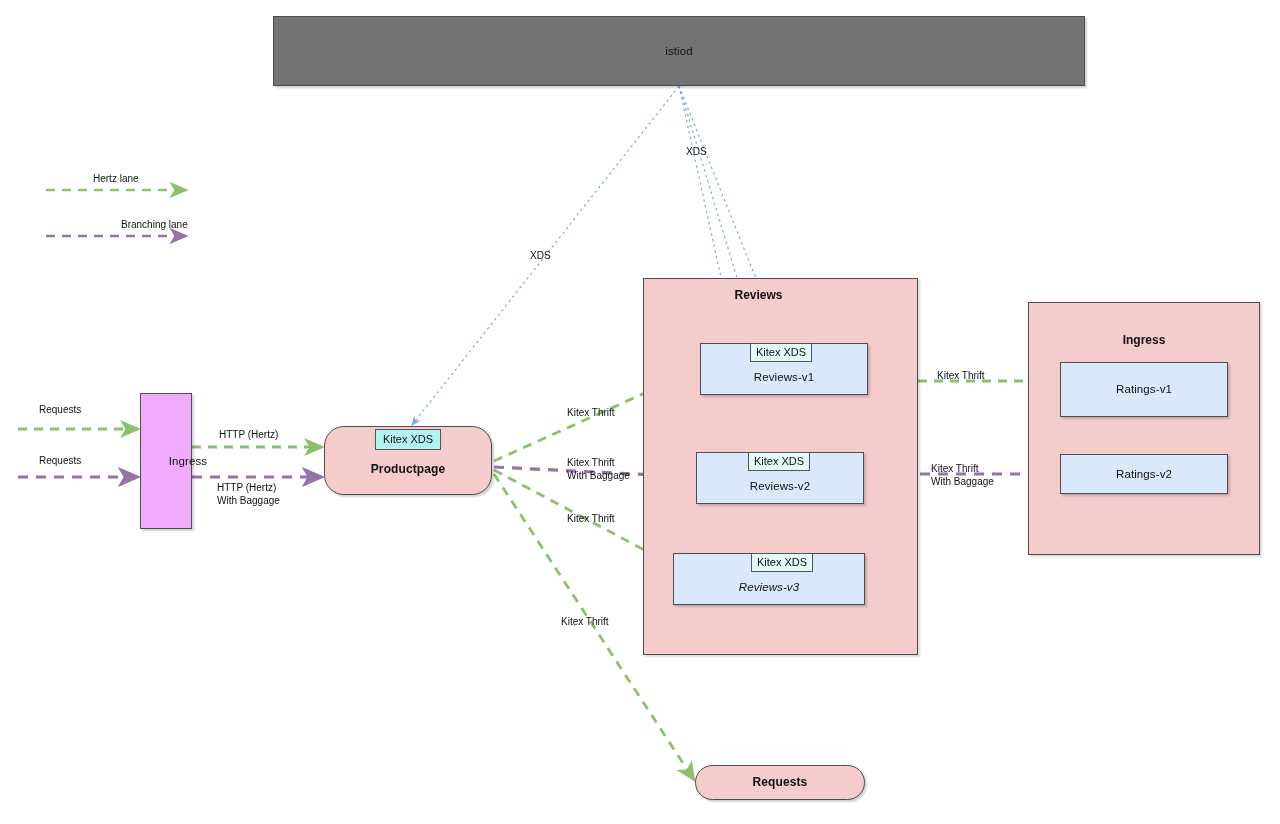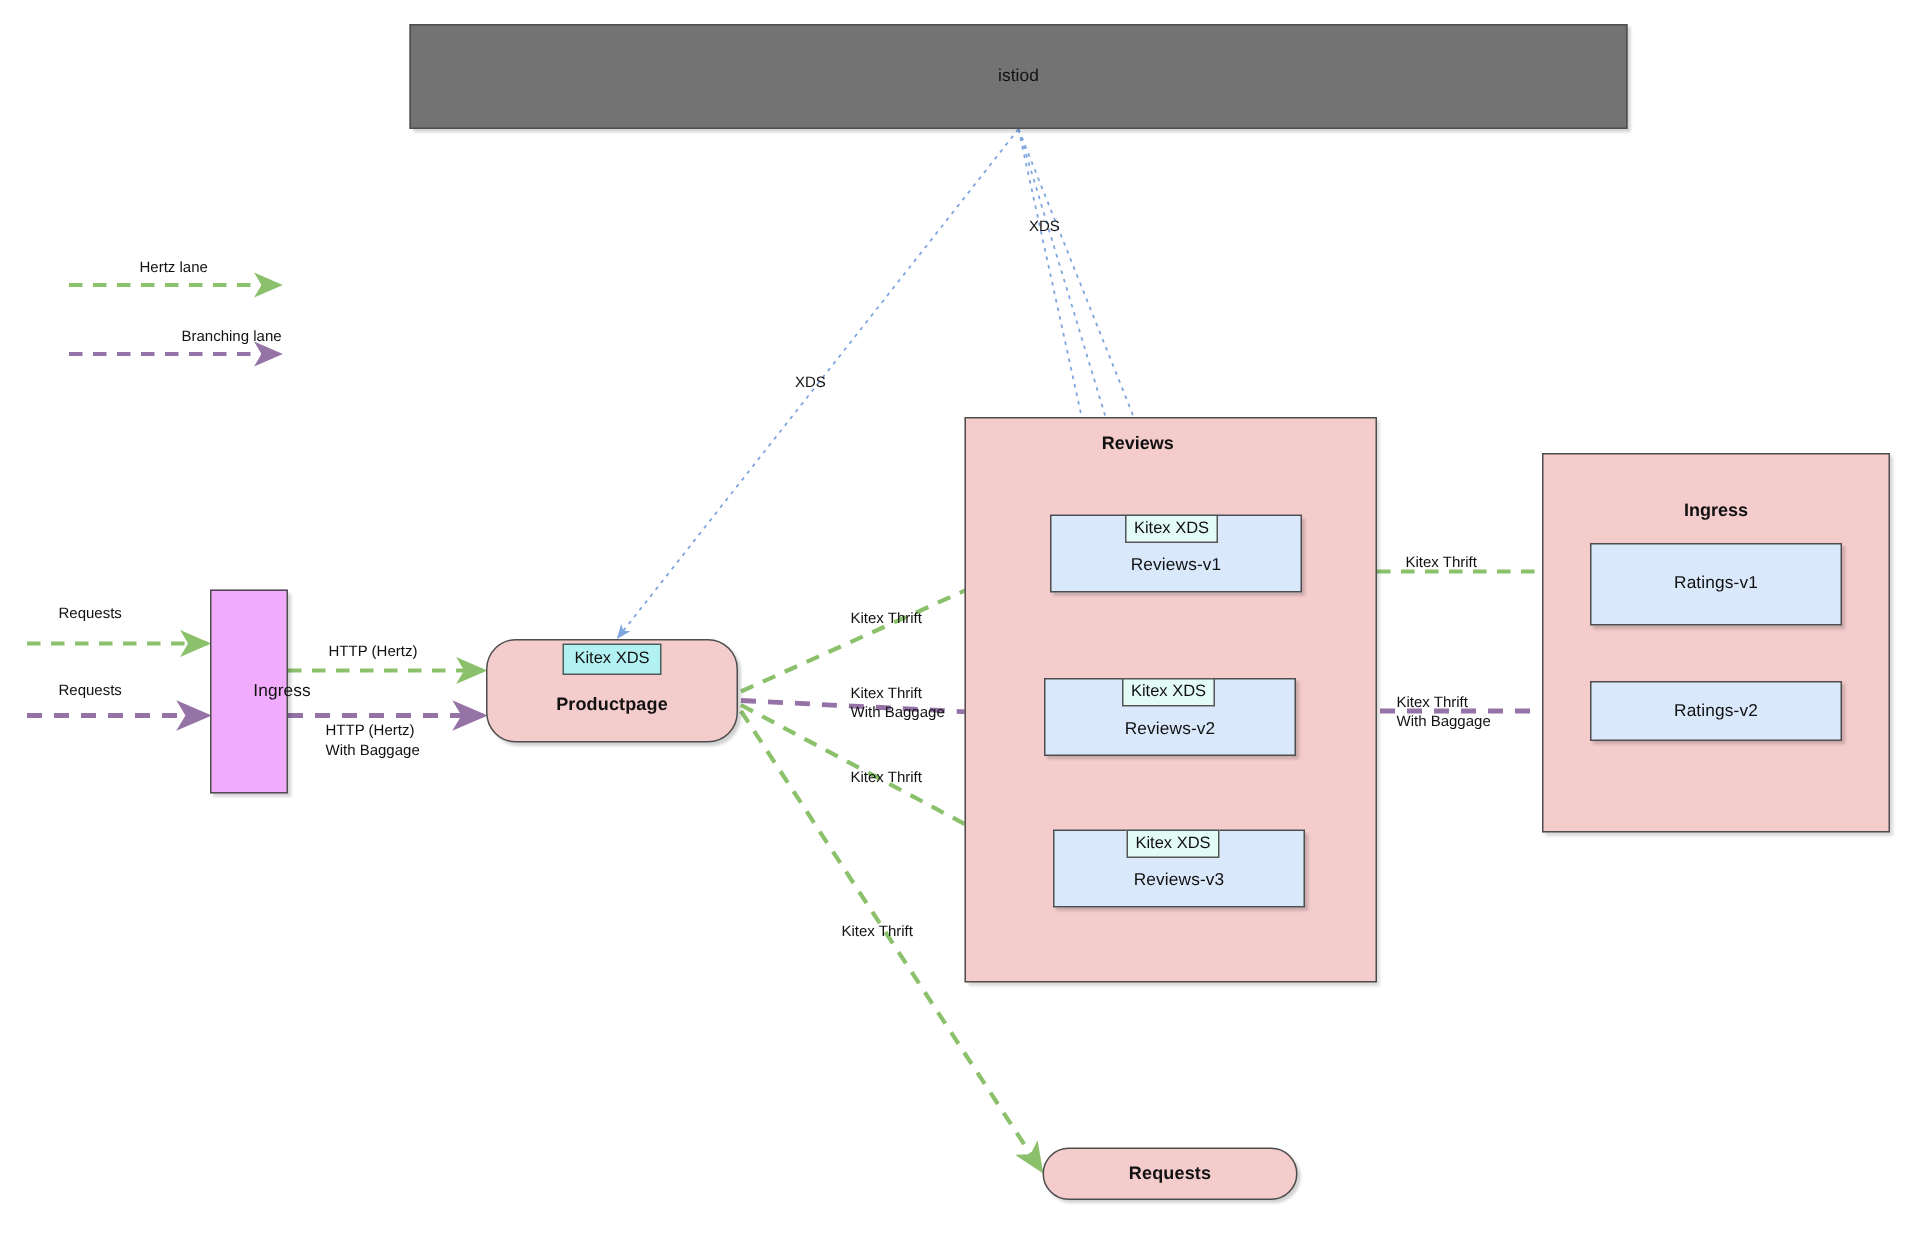--- a/index.html
+++ b/index.html
@@ -193,21 +193,21 @@
   <div class="node fill-blue" style="left:700px; top:343px; width:168px; height:52px;">
     <div class="node-label" style="margin-top:16px;">Reviews-v1</div>
   </div>
   <div class="badge mint" style="left:750px; top:343px; width:62px; height:19px;">Kitex XDS</div>
 
   <div class="node fill-blue" style="left:696px; top:452px; width:168px; height:52px;">
     <div class="node-label" style="margin-top:16px;">Reviews-v2</div>
   </div>
   <div class="badge mint" style="left:748px; top:452px; width:62px; height:19px;">Kitex XDS</div>
 
-  <div class="node fill-blue" style="left:702px; top:553px; width:168px; height:52px;">
+  <div class="node fill-blue" style="left:673px; top:553px; width:192px; height:52px;font-style:italic;">
     <div class="node-label" style="margin-top:16px;">Reviews-v3</div>
   </div>
   <div class="badge mint" style="left:751px; top:553px; width:62px; height:19px;">Kitex XDS</div>
 
   <div class="group" style="left:1028px; top:302px; width:232px; height:253px;"></div>
   <div class="group-title" style="left:1028px; top:333px; width:232px;">Ingress</div>
 
   <div class="node fill-blue" style="left:1060px; top:362px; width:168px; height:55px;">
     <div class="node-label">Ratings-v1</div>
   </div>

